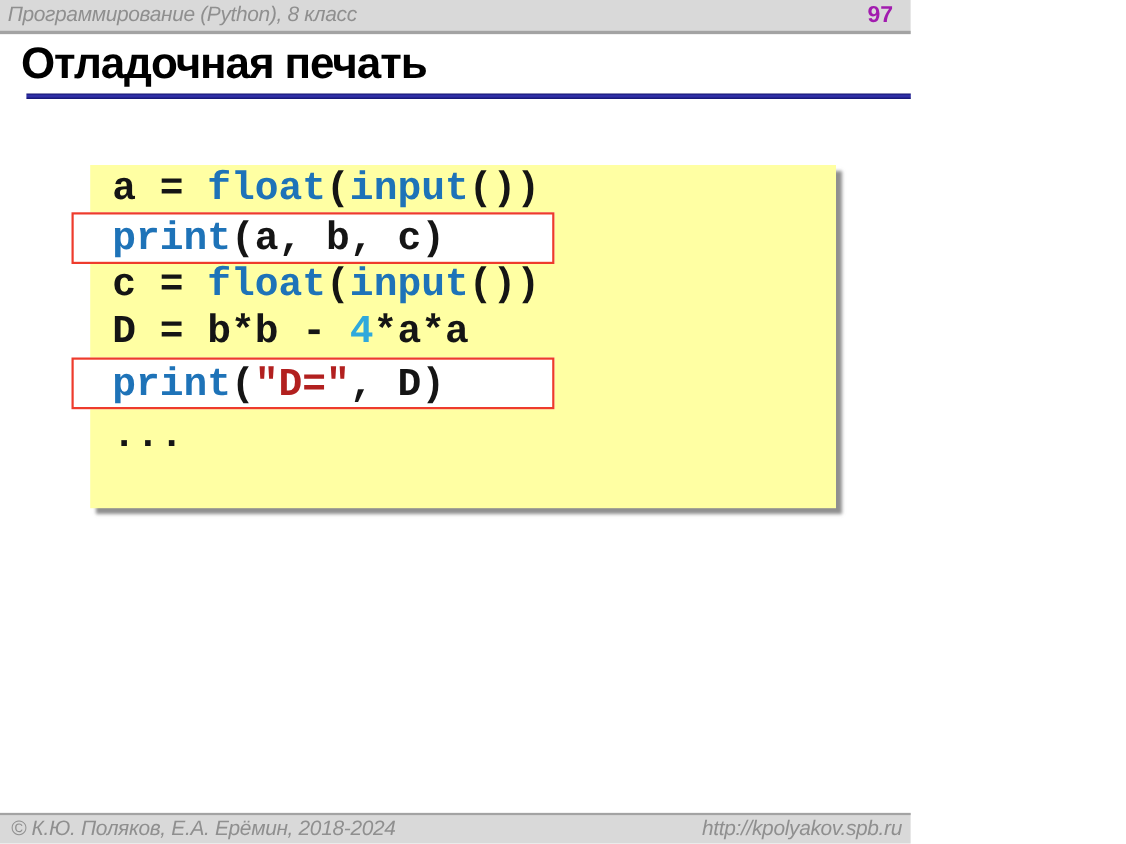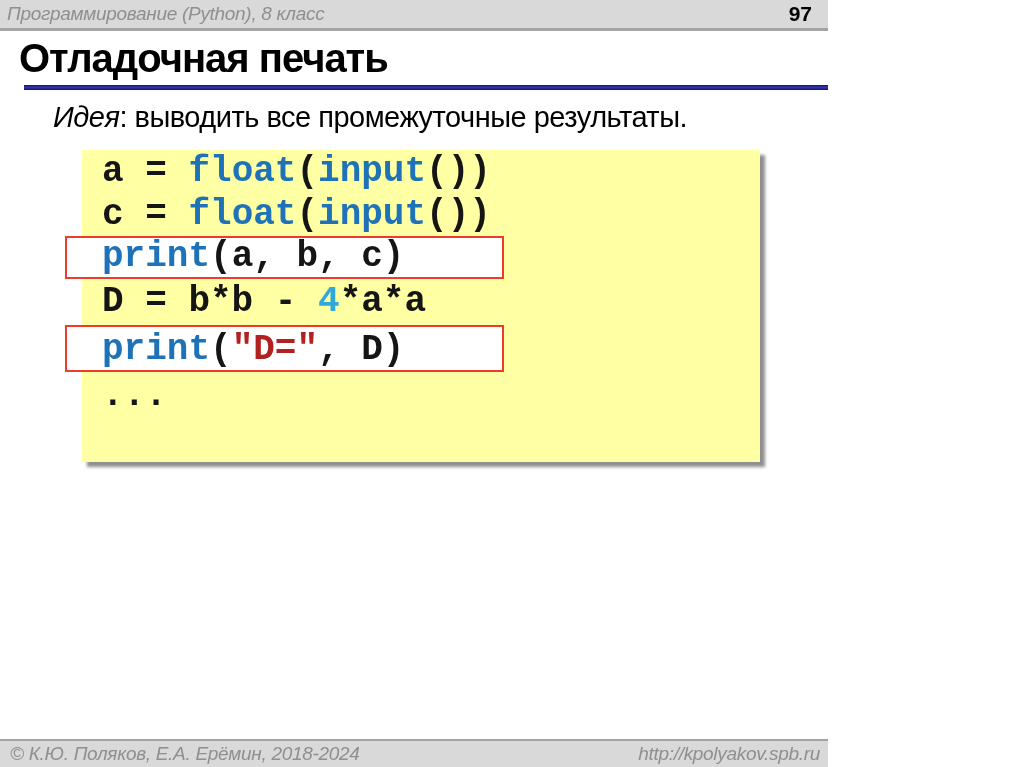--- a/index.html
+++ b/index.html
@@ -15,21 +15,21 @@
     --accent:#1c1c8e;
   }
   *{margin:0;padding:0;box-sizing:content-box;}
   body{background:#ffffff;font-family:"Liberation Sans",sans-serif;}
   .slide{position:relative;width:828px;height:767px;background:#ffffff;overflow:hidden;}
 
   
   .topbar{position:absolute;top:0;left:0;width:100%;height:28px;background:var(--bar-bg);
     border-bottom:3px solid var(--bar-line);display:flex;align-items:center;justify-content:space-between;}
   .topbar .course{font-style:italic;color:var(--bar-text);font-size:19px;padding-left:7px;letter-spacing:-0.3px;}
-  .topbar .pagenum{color:#000000;font-weight:bold;font-size:21px;padding-right:16px;font-style:normal;}
+  .topbar .pagenum{color:#a21caf;font-weight:bold;font-size:21px;padding-right:16px;font-style:normal;}
 
   
   .title{position:absolute;left:19px;top:36px;font-size:40px;font-weight:bold;color:#000;letter-spacing:-1px;white-space:nowrap;}
   .rule{position:absolute;left:24px;top:85px;width:982px;height:5px;
     background:linear-gradient(180deg,#12126e 0%,#3636b2 45%,#12126e 100%);}
 
   
   .idea{position:absolute;left:53px;top:101px;font-size:29px;color:#000;letter-spacing:-0.5px;white-space:nowrap;}
   .idea .emph{font-style:italic;}
 
@@ -65,26 +65,25 @@
 <div class="slide">
 
   <div class="topbar">
     <span class="course">Программирование (Python), 8 класс</span>
     <span class="pagenum">97</span>
   </div>
 
   <div class="title">Отладочная печать</div>
   <div class="rule"></div>
 
-  <div class="idea"><span class="emph">Идея</span><span>: выводить все промежуточные результаты.</span></div>
 
   <div class="code-block">
     <div class="code-line"><span class="tok tok-plain">a = </span><span class="tok tok-keyword">float</span><span class="tok tok-plain">(</span><span class="tok tok-keyword">input</span><span class="tok tok-plain">())</span></div>
+    <div class="code-line boxed"><span class="tok tok-keyword">print</span><span class="tok tok-plain">(a, b, c)</span></div>
     <div class="code-line"><span class="tok tok-plain">c = </span><span class="tok tok-keyword">float</span><span class="tok tok-plain">(</span><span class="tok tok-keyword">input</span><span class="tok tok-plain">())</span></div>
-    <div class="code-line boxed"><span class="tok tok-keyword">print</span><span class="tok tok-plain">(a, b, c)</span></div>
     <div class="code-line"><span class="tok tok-plain">D = b*b - </span><span class="tok tok-number">4</span><span class="tok tok-plain">*a*a</span></div>
     <div class="code-line boxed"><span class="tok tok-keyword">print</span><span class="tok tok-plain">(</span><span class="tok tok-string">"D="</span><span class="tok tok-plain">, D)</span></div>
     <div class="code-line"><span class="tok tok-plain">...</span></div>
   </div>
 
   <div class="footbar">
     <span class="copyright">© К.Ю. Поляков, Е.А. Ерёмин, 2018-2024</span>
     <span class="site">http://kpolyakov.spb.ru</span>
   </div>
 

